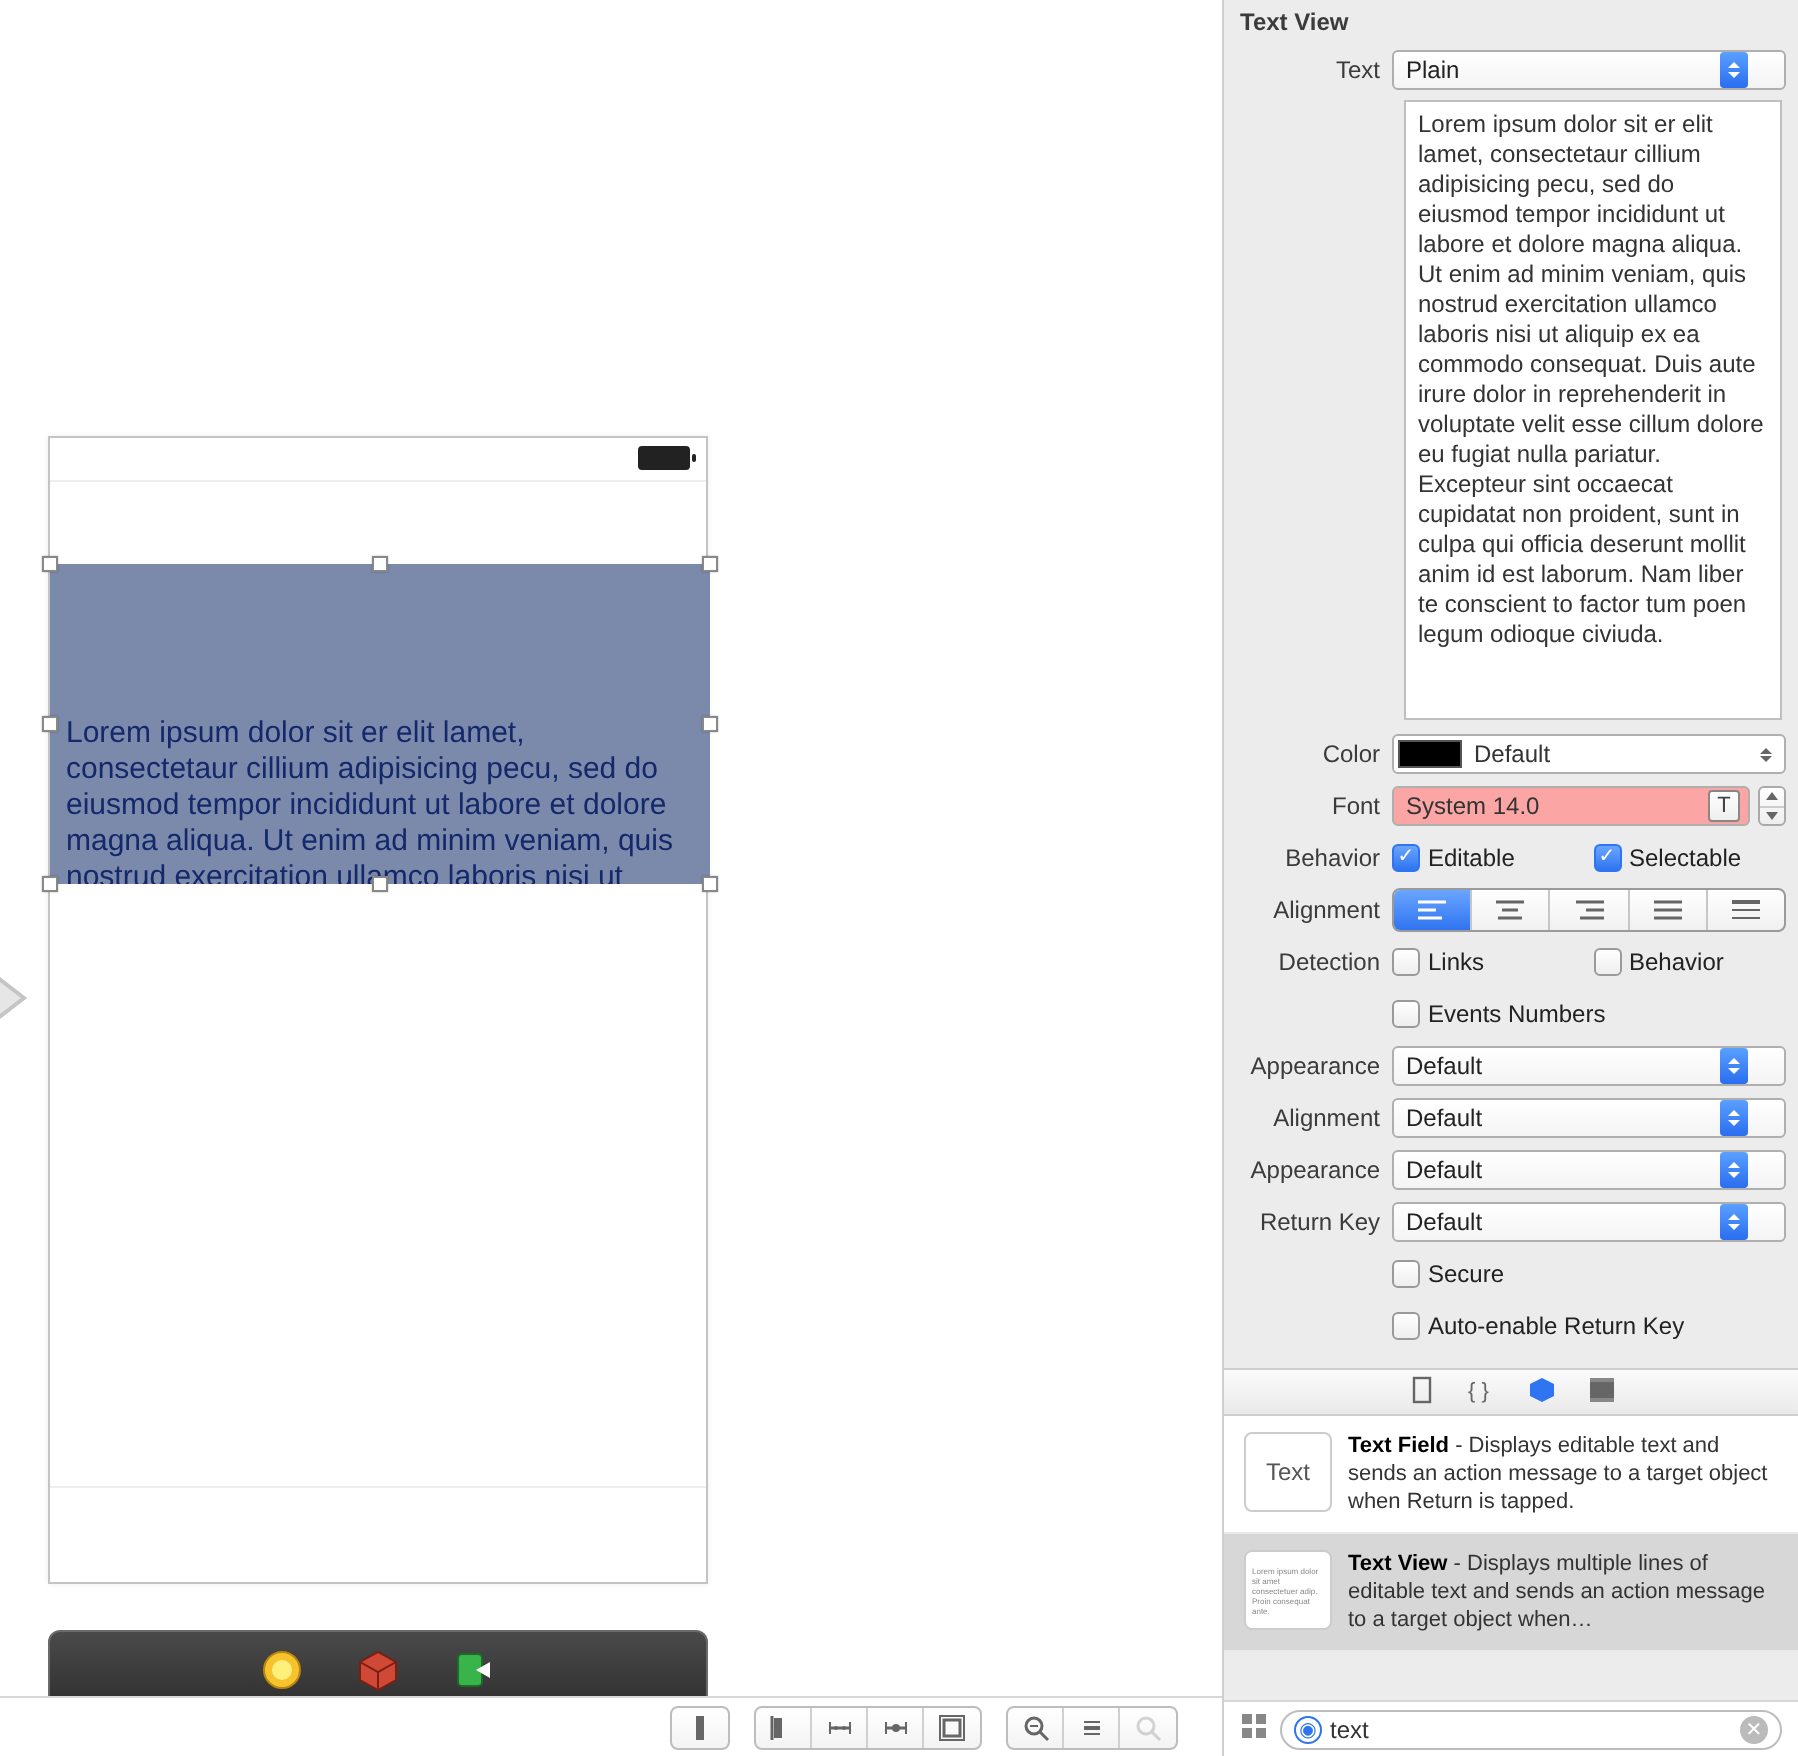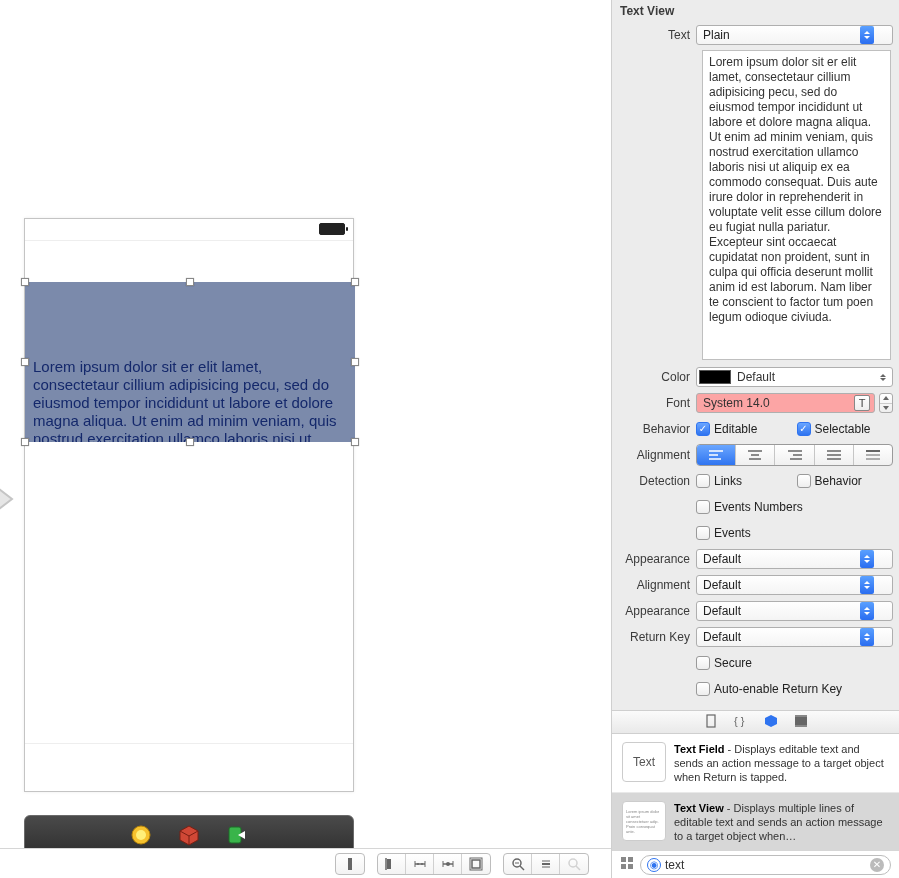--- a/index.html
+++ b/index.html
@@ -584,29 +584,20 @@
     </div>
     <div class="row">
         <div class="row-label"></div>
         <div class="row-ctrl">
       <div class="cb-pair">
             <span class="cb"></span>
             <span class="cb-label">Events Numbers</span>
           </div>
     </div>
       </div>
-    <div class="row">
-        <div class="row-label"></div>
-        <div class="row-ctrl">
-      <div class="cb-pair">
-            <span class="cb"></span>
-            <span class="cb-label">Events</span>
-          </div>
-    </div>
-      </div>
 
     <div class="row">
       <div class="row-label">Appearance</div>
       <div class="row-ctrl">
           <div class="popup">
             <span>Default</span>
             <span class="chevrons"></span>
           </div>
         </div>
     </div>

